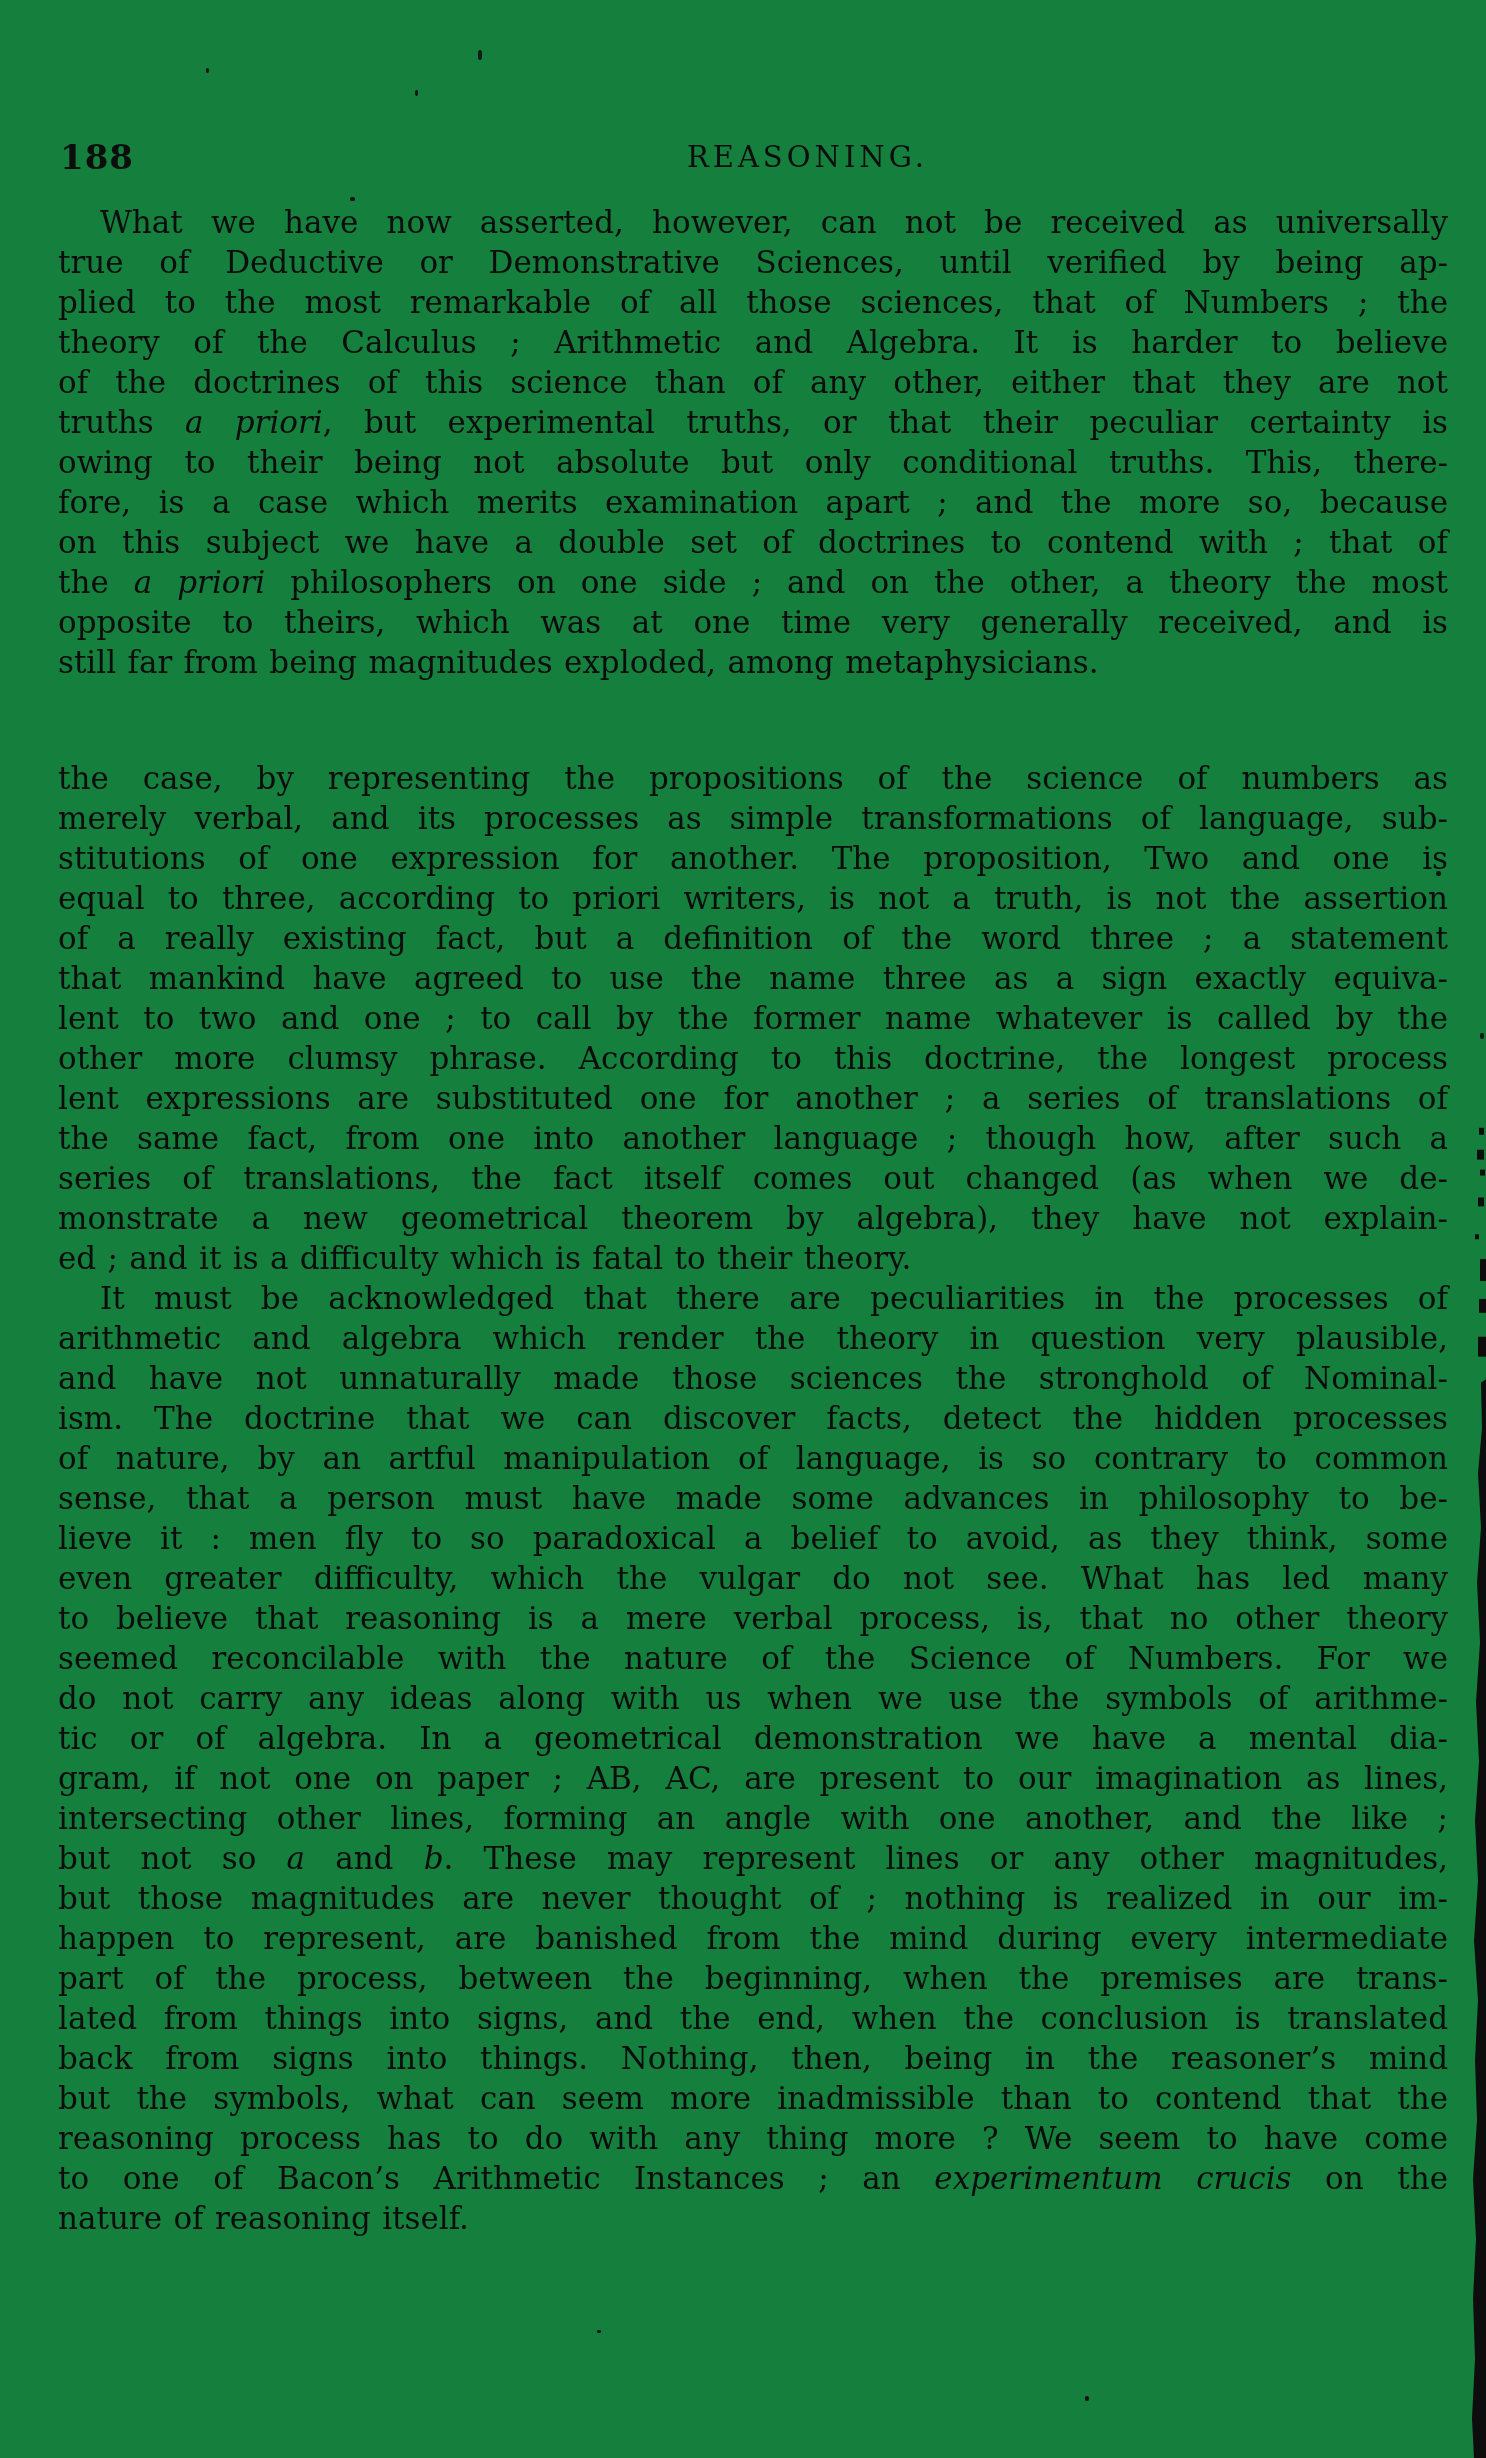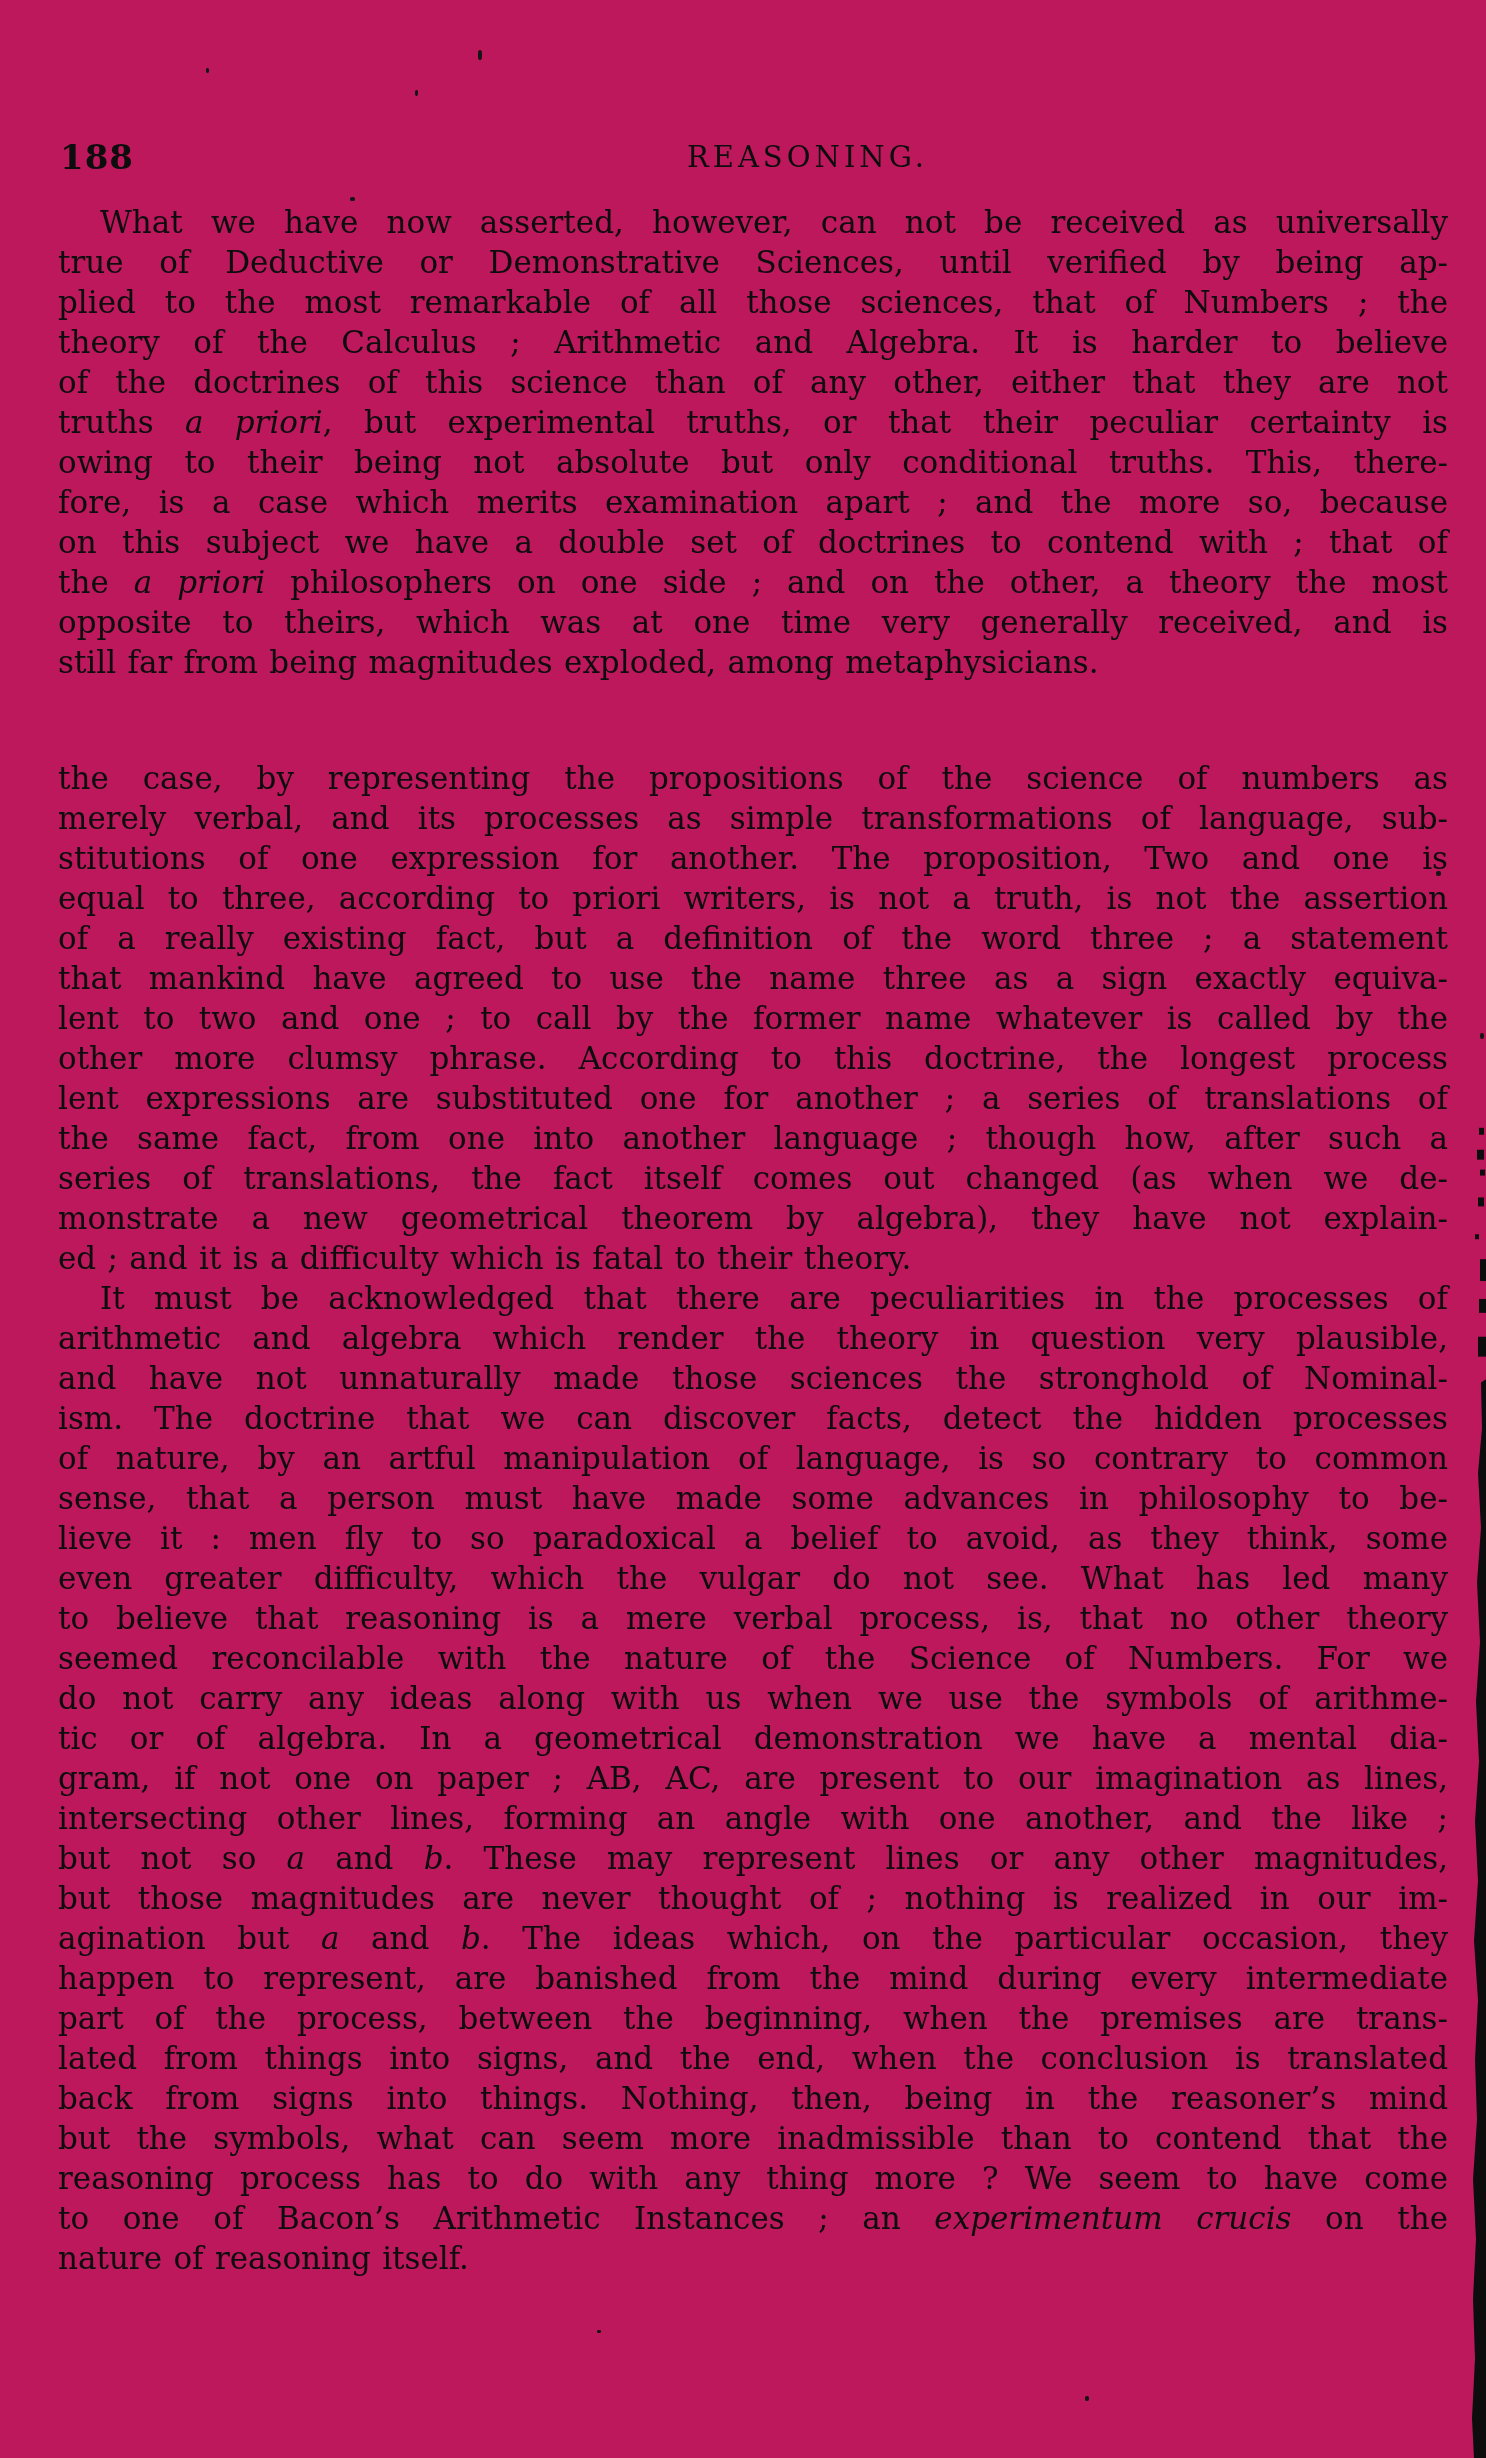--- a/index.html
+++ b/index.html
@@ -1,19 +1,19 @@
 <!DOCTYPE html>
 <html><head>
 <meta charset="utf-8">
 <style>
   html,body { margin:0; padding:0; background:#e8e8e8; }
   .page {
     position:relative;
     width:1487px; height:2459px;
-    background:#be185d;
+    background:#15803d;
     font-family:"DejaVu Serif","Liberation Serif",serif;
     color:#0d0d0d;
     overflow:hidden;
   }
   .header { position:absolute; top:137px; left:58px; right:40px; height:44px; }
   .page-number {
     position:absolute; left:2px; top:0;
     font-size:34px; font-weight:bold; letter-spacing:1px;
   }
   .running-title {
@@ -87,21 +87,20 @@
         <div class="line"><span>lieve it : men fly to so paradoxical a belief to avoid, as they think, some</span></div>
         <div class="line"><span>even greater difficulty, which the vulgar do not see.  What has led many</span></div>
         <div class="line"><span>to believe that reasoning is a mere verbal process, is, that no other theory</span></div>
         <div class="line"><span>seemed reconcilable with the nature of the Science of Numbers.  For we</span></div>
         <div class="line"><span>do not carry any ideas along with us when we use the symbols of arithme-</span></div>
         <div class="line"><span>tic or of algebra.  In a geometrical demonstration we have a mental dia-</span></div>
         <div class="line"><span>gram, if not one on paper ; AB, AC, are present to our imagination as lines,</span></div>
         <div class="line"><span>intersecting other lines, forming an angle with one another, and the like ;</span></div>
         <div class="line"><span>but not so </span><i>a</i><span> and </span><i>b</i><span>.  These may represent lines or any other magnitudes,</span></div>
         <div class="line"><span>but those magnitudes are never thought of ; nothing is realized in our im-</span></div>
-        <div class="line"><span>agination but </span><i>a</i><span> and </span><i>b</i><span>.  The ideas which, on the particular occasion, they</span></div>
         <div class="line"><span>happen to represent, are banished from the mind during every intermediate</span></div>
         <div class="line"><span>part of the process, between the beginning, when the premises are trans-</span></div>
         <div class="line"><span>lated from things into signs, and the end, when the conclusion is translated</span></div>
         <div class="line"><span>back from signs into things.  Nothing, then, being in the reasoner’s mind</span></div>
         <div class="line"><span>but the symbols, what can seem more inadmissible than to contend that the</span></div>
         <div class="line"><span>reasoning process has to do with any thing more ?  We seem to have come</span></div>
         <div class="line"><span>to one of Bacon’s Arithmetic Instances ; an </span><i>experimentum crucis</i><span> on the</span></div>
         <div class="line para-last"><span>nature of reasoning itself.</span></div>
       </div>
     </div>

